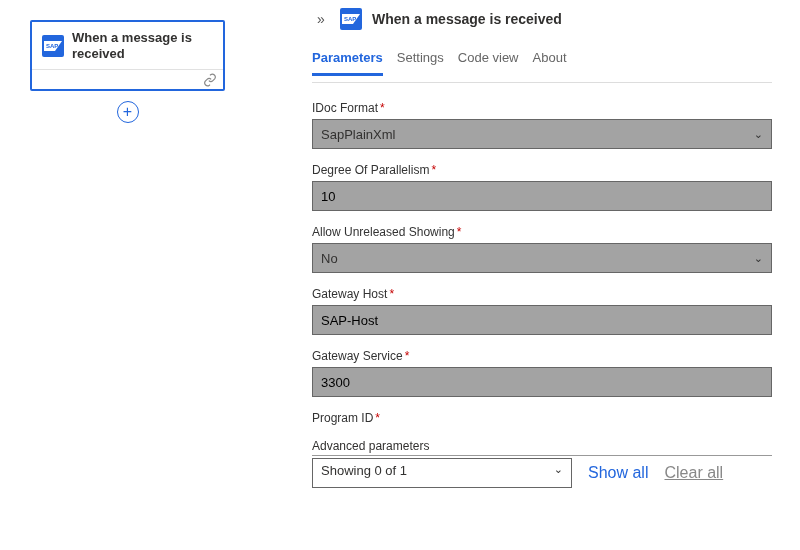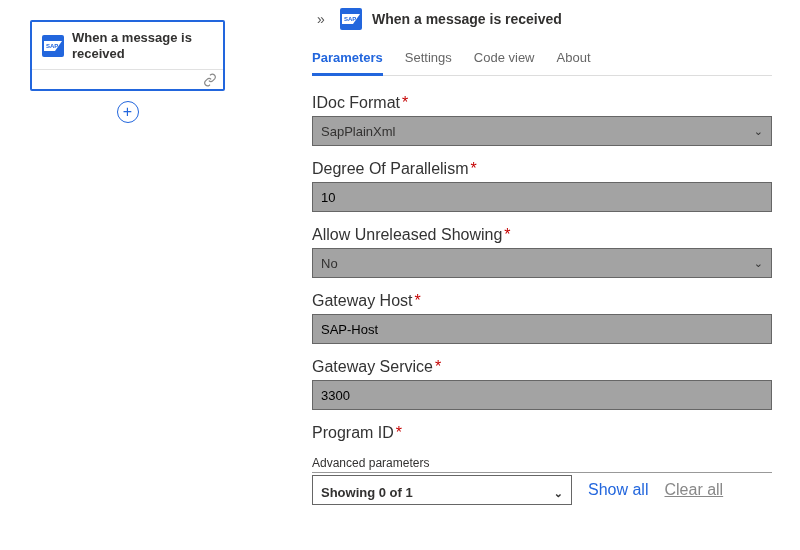--- a/index.html
+++ b/index.html
@@ -16,37 +16,37 @@
   .node-foot { border-top: 1px solid #e1e1e1; height: 20px; display: flex; align-items: center; justify-content: flex-end; padding-right: 6px; }
   .plus-rail { display: flex; justify-content: center; margin-top: 10px; width: 195px; }
   .plus { width: 22px; height: 22px; border: 1px solid #2266dd; color: #2266dd; border-radius: 50%; display: flex; align-items: center; justify-content: center; font-size: 16px; line-height: 1; cursor: pointer; background: #fff; }
 
   
   .panel { flex: 1; border-left: 0; padding: 8px 28px 0 12px; display: flex; flex-direction: column; overflow: hidden; }
   .panel-header { display: flex; align-items: center; gap: 10px; margin-bottom: 14px; }
   .collapse { width: 18px; color: #555; cursor: pointer; font-size: 14px; text-align: center; }
   .panel-title { font-weight: 600; font-size: 14px; }
 
-  .tabs { display: flex; gap: 22px; border-bottom: 1px solid #ddd; padding-bottom: 0; }
+  .tabs { display: flex; gap: 14px; border-bottom: 1px solid #ddd; padding-bottom: 7px; }
   .tab { padding: 6px 0 10px; font-size: 13px; color: #666; cursor: pointer; }
   .tab.active { color: #2266dd; font-weight: 600; position: relative; }
   .tab.active::after { content:""; position:absolute; left:0; right:0; bottom:-1px; height:3px; background:#2266dd; }
 
   .form { margin-top: 18px; overflow-y: hidden; flex:1; }
   .field { margin-bottom: 14px; }
-  .label { font-size: 16px; color: #333; margin-bottom: 4px; display: flex; gap: 2px; }
+  .label { font-size: 12px; color: #333; margin-bottom: 4px; display: flex; gap: 2px; }
   .req { color: #c40000; }
   .control { width: 100%; height: 30px; border: 1px solid #666; padding: 4px 8px; font-size: 13px; font-family: inherit; background: #a3a3a3; display: flex; align-items: center; justify-content: space-between; }
   .select { cursor: pointer; }
   .chev { font-size: 11px; color: #333; }
   input.control { outline: none; }
 
   .advanced-label { font-size: 12px; border-bottom: 1px solid #999; padding-bottom: 2px; margin-bottom: 2px; margin-top: 6px; }
   .adv-row { display: flex; align-items: center; gap: 16px; }
-  .adv-select { flex: 0 0 260px; height: 30px; border: 1px solid #666; padding: 4px 8px; display: flex; align-items: flex-end; justify-content: space-between; cursor: pointer; font-size: 13px; font-weight: bold; }
+  .adv-select { flex: 0 0 260px; height: 30px; border: 1px solid #666; padding: 4px 8px; display: flex; align-items: flex-start; justify-content: space-between; cursor: pointer; font-size: 13px; }
   .link { color: #2266dd; font-size: 16px; cursor: pointer; }
   .link.muted { color: #888; text-decoration: underline; }
   .link-icon { width:14px; height:14px; color:#888; }
 </style>
 </head>
 <body>
 
 <div class="app">
   <div class="canvas">
     <div class="node">

